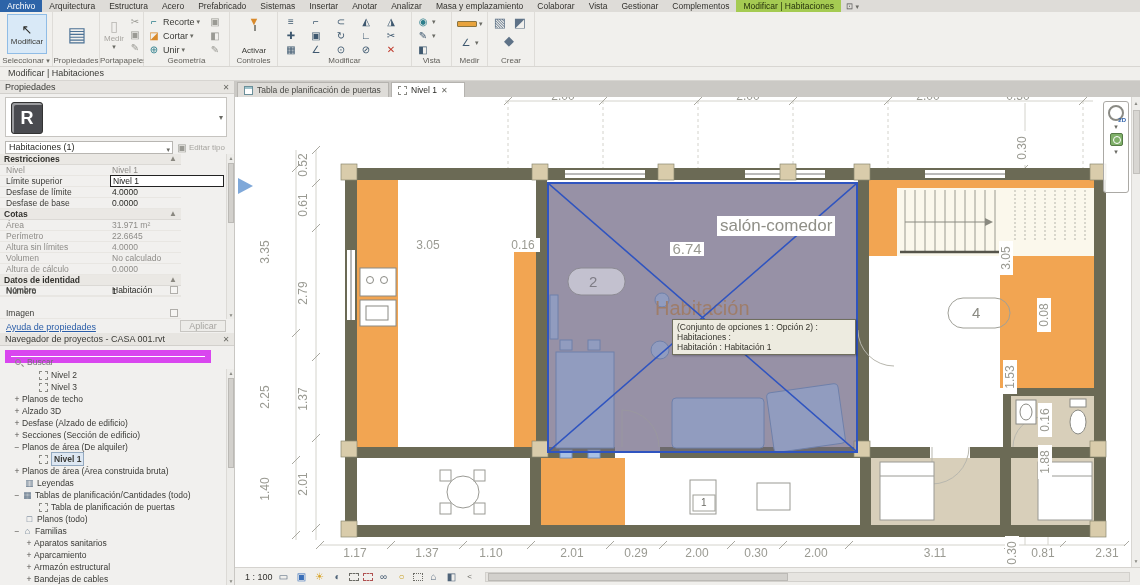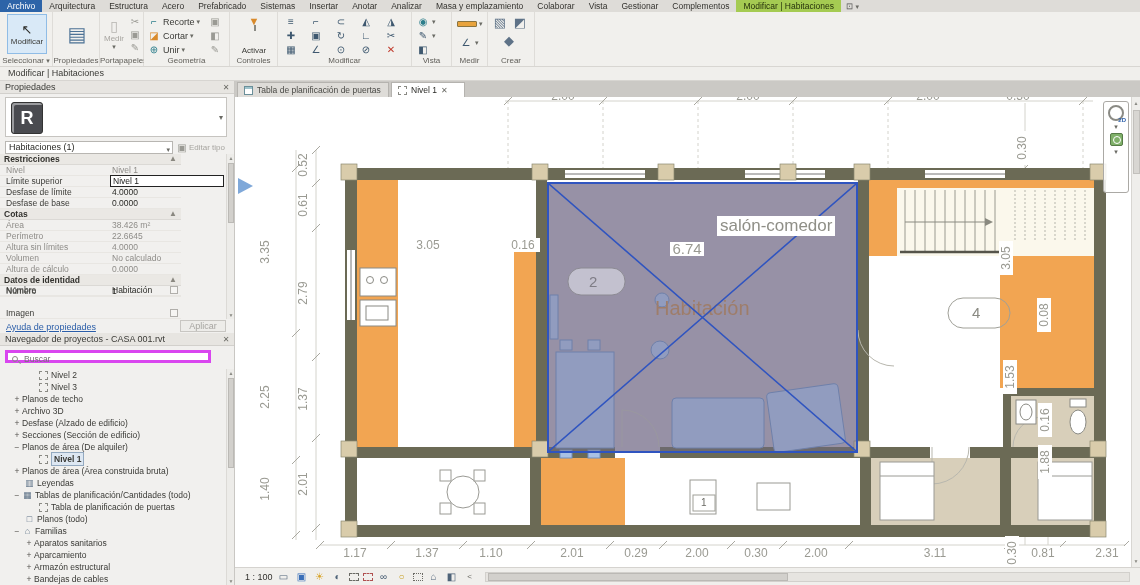--- a/index.html
+++ b/index.html
@@ -44,21 +44,21 @@
 .prow.sect .pl{left:4px;color:#33322e}
 .prow .pinr{position:absolute;right:4px;top:0;color:#8a8880;font-size:8px}
 .editbox{position:absolute;left:110px;top:-1px;width:114px;height:12px;background:#fff;border:1px solid #222;line-height:10px;padding:0 2px;font-size:8.5px;color:#1a1a18}
 .mini{position:absolute;right:3px;top:1px;width:8px;height:8px;border:1px solid #B0AEAA;background:#F6F5F3}
 .vscroll{position:absolute;right:0;width:8px;background:#EDECE9;border-left:1px solid #DCDAD6}
 .vthumb{position:absolute;left:1px;width:6px;background:#D2D0CC;border:1px solid #BBB9B5}
 .sarr{position:absolute;left:0;width:8px;height:8px;font-size:5px;color:#8a8a84;text-align:center;line-height:8px}
 .link{color:#2A5DA8;text-decoration:underline}
 .applybtn{position:absolute;right:8px;width:46px;height:12px;border:1px solid #C8C6C2;background:#EDECE9;color:#A6A4A0;text-align:center;line-height:11px}
 
-.search{position:absolute;left:5px;top:17px;width:206px;height:13px;background:#fff;border:3px solid #d946ef}
+.search{position:absolute;left:5px;top:17px;width:206px;height:13px;background:#fff;border:6px solid #d946ef}
 .search input{position:absolute;left:16px;top:1px;width:180px;height:10px;border:0;outline:0;font-size:8.5px;color:#9a9a94;font-family:"Liberation Sans",sans-serif;background:transparent}
 .mag{position:absolute;left:4px;top:3px;width:6px;height:6px;border:1px solid #8a8a84;border-radius:50%}
 .mag::after{content:"";position:absolute;left:5px;top:5px;width:3px;height:1px;background:#8a8a84;transform:rotate(45deg)}
 .titem{position:absolute;left:2px;width:220px;height:12px;line-height:12px;display:flex;align-items:center;white-space:nowrap;color:#3a3a36;font-size:8.5px}
 .titem.i1{padding-left:10px}.titem.i2{padding-left:22px}.titem.i3{padding-left:36px}
 .tg{width:10px;color:#55534e;flex:none;text-align:center}
 .ticon{width:9px;height:9px;border:1px dashed #8a8a84;margin:0 3px 0 1px;flex:none}
 .tgi{width:11px;margin:0 2px 0 0;text-align:center;color:#5E7287;flex:none;font-size:9px}
 .titem.sel .tlabel{background:#DDE7F2;border:1px solid #93A9C0;padding:0 2px;font-weight:bold}
 
@@ -253,21 +253,21 @@
     <div class="prow" style="top:117px">
         <span class="pl">Desfase de base</span>
         <span class="pv">0.0000</span>
       </div>
     <div class="prow sect" style="top:128px">
         <span class="pl">Cotas</span>
         <span class="pinr">▲</span>
       </div>
     <div class="prow ro" style="top:139px">
         <span class="pl">Área</span>
-        <span class="pv">38.426 m²</span>
+        <span class="pv">31.971 m²</span>
       </div>
     <div class="prow ro" style="top:150px">
         <span class="pl">Perímetro</span>
         <span class="pv">22.6645</span>
       </div>
     <div class="prow ro" style="top:161px">
         <span class="pl">Altura sin límites</span>
         <span class="pv">4.0000</span>
       </div>
     <div class="prow ro" style="top:172px">
@@ -320,21 +320,21 @@
     <div class="titem i3" style="top:48px">
         <span class="ticon"></span>
         <span class="tlabel">Nivel 3</span>
       </div>
     <div class="titem i1" style="top:60px">
         <span class="tg">+</span>
         <span class="tlabel">Planos de techo</span>
       </div>
     <div class="titem i1" style="top:72px">
         <span class="tg">+</span>
-        <span class="tlabel">Archivo 3D</span>
+        <span class="tlabel">Alzado 3D</span>
       </div>
     <div class="titem i1" style="top:84px">
         <span class="tg">+</span>
         <span class="tlabel">Desfase (Alzado de edificio)</span>
       </div>
     <div class="titem i1" style="top:96px">
         <span class="tg">+</span>
         <span class="tlabel">Secciones (Sección de edificio)</span>
       </div>
     <div class="titem i1" style="top:108px">
@@ -649,20 +649,24 @@
     <span class="planlabel z3" style="left:737px;top:207px;font-size:15px;color:#8a8a82">4</span>
     <span class="planlabel z3" style="left:466px;top:400px;font-size:10px;color:#6a6a64">1</span>
 
     <div id="sel">
       <svg viewBox="0 0 311 271" preserveAspectRatio="none">
         <line x1="0" y1="0" x2="311" y2="271" stroke="#2F54C0" stroke-width="1.6"></line>
         <line x1="311" y1="0" x2="0" y2="271" stroke="#2F54C0" stroke-width="1.6"></line>
       </svg>
     </div>
 
+    <div id="tooltip">
+      <div>(Conjunto de opciones 1 : Opción 2) : Habitaciones :</div>
+      <div>Habitación : Habitación 1</div>
+    </div>
 
     <div id="navbar">
       <div class="wheel">
           <span>2D</span>
         </div>
       <span class="navdd">▾</span>
       <div class="zoomic"></div>
       <span class="navdd">▾</span>
     </div>
   </div>

